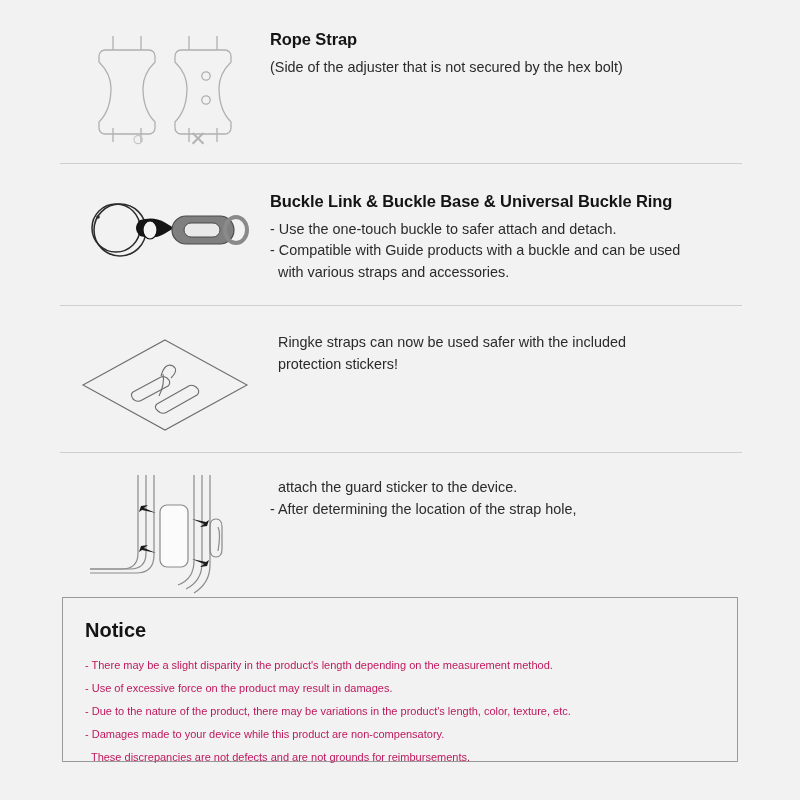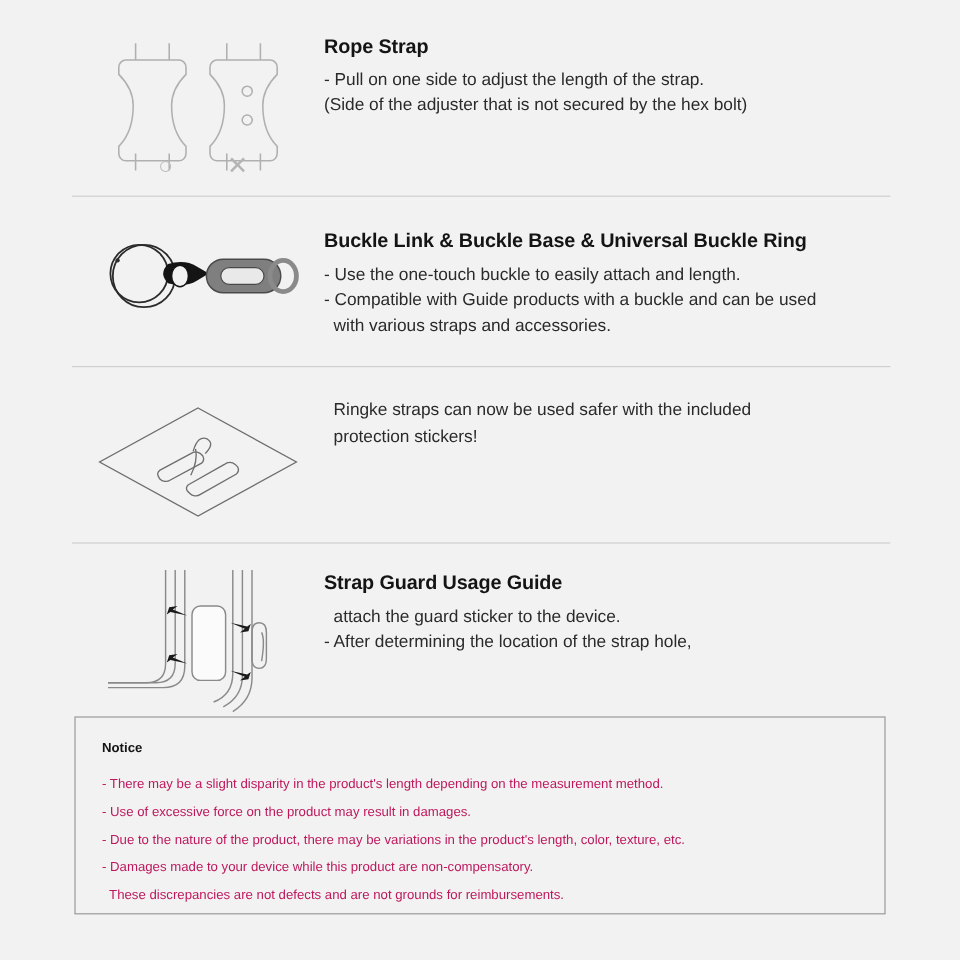--- a/index.html
+++ b/index.html
@@ -71,21 +71,21 @@
     width: 676px;
     height: 165px;
     box-sizing: border-box;
     border: 1px solid #9a9a9a;
     background: #f2f2f2;
   }
   .notice-inner {
     padding: 20px 22px 0 22px;
   }
   .notice-title {
-    font-size: 11px;
+    font-size: 20px;
     font-weight: bold;
     color: #141414;
     margin: 0 0 12px 0;
     line-height: 1.2;
   }
   .notice-line {
     font-size: 11px;
     line-height: 23px;
     color: #be185d;
     white-space: pre;
@@ -112,21 +112,20 @@
 
           <path d="M96 22 h44 a6 6 0 0 1 6 6 v6 q-12 12 -12 26 q0 22 12 34 v6 a6 6 0 0 1 -6 6 h-44
                    a6 6 0 0 1 -6 -6 v-6 q12 -12 12 -34 q0 -14 -12 -26 v-6 a6 6 0 0 1 6 -6 z"></path>
           <circle cx="121" cy="48" r="4.2"></circle>
           <circle cx="121" cy="72" r="4.2"></circle>
         </g>
       </svg>
     </div>
     <div class="copy">
       <h2 class="sec-title">Rope Strap</h2>
-      <div class="sec-line">- Pull on one side to adjust the length of the strap.</div>
       <div class="sec-line">(Side of the adjuster that is not secured by the hex bolt)</div>
     </div>
   </div>
 
   <div style="position:absolute; left:126px; top:128px; width:24px; text-align:center; font-size:21px; color:#c0c0c0; line-height:1;">○</div>
   <div style="position:absolute; left:186px; top:128px; width:24px; text-align:center; font-size:21px; color:#b4b4b4; line-height:1;">✕</div>
 
   <div class="divider" style="top:163px;"></div>
 
   <div class="section" style="top:190px;">
@@ -145,21 +144,21 @@
         <g>
           <rect x="92" y="26" width="62" height="28" rx="14" fill="#7f7f7f" stroke="#4a4a4a" stroke-width="1.2"></rect>
           <rect x="104" y="33" width="36" height="14" rx="7" fill="#e9e9e9" stroke="#4a4a4a" stroke-width="1"></rect>
         </g>
 
         <ellipse cx="156" cy="40" rx="11" ry="13" fill="none" stroke="#8a8a8a" stroke-width="4"></ellipse>
       </svg>
     </div>
     <div class="copy">
       <h2 class="sec-title">Buckle Link &amp; Buckle Base &amp; Universal Buckle Ring</h2>
-      <div class="sec-line">- Use the one-touch buckle to easily attach and length.</div>
+      <div class="sec-line">- Use the one-touch buckle to safer attach and detach.</div>
       <div class="sec-line">- Compatible with Guide products with a buckle and can be used</div>
       <div class="sec-line">  with various straps and accessories.</div>
     </div>
   </div>
 
   <div class="divider" style="top:305px;"></div>
 
   <div class="section" style="top:330px;">
     <div class="figure">
       <svg width="180" height="110" viewBox="0 0 180 110" aria-hidden="true">
@@ -206,21 +205,20 @@
 
         <g fill="#1b1b1b">
           <path d="M66 38 l-12 -5 l4 -3 l-7 1 l-2 6 l3 -2 z"></path>
           <path d="M66 78 l-12 -5 l4 -3 l-7 1 l-2 6 l3 -2 z"></path>
           <path d="M102 44 l12 5 l-4 3 l7 -1 l2 -6 l-3 2 z"></path>
           <path d="M102 84 l12 5 l-4 3 l7 -1 l2 -6 l-3 2 z"></path>
         </g>
       </svg>
     </div>
     <div class="copy">
-      <h2 class="sec-title">Strap Guard Usage Guide</h2>
       <div class="sec-line">  attach the guard sticker to the device.</div>
       <div class="sec-line">- After determining the location of the strap hole,</div>
     </div>
   </div>
 
   <div class="notice">
     <div class="notice-inner">
       <h2 class="notice-title">Notice</h2>
       <div class="notice-line">- There may be a slight disparity in the product's length depending on the measurement method.</div>
       <div class="notice-line">- Use of excessive force on the product may result in damages.</div>

